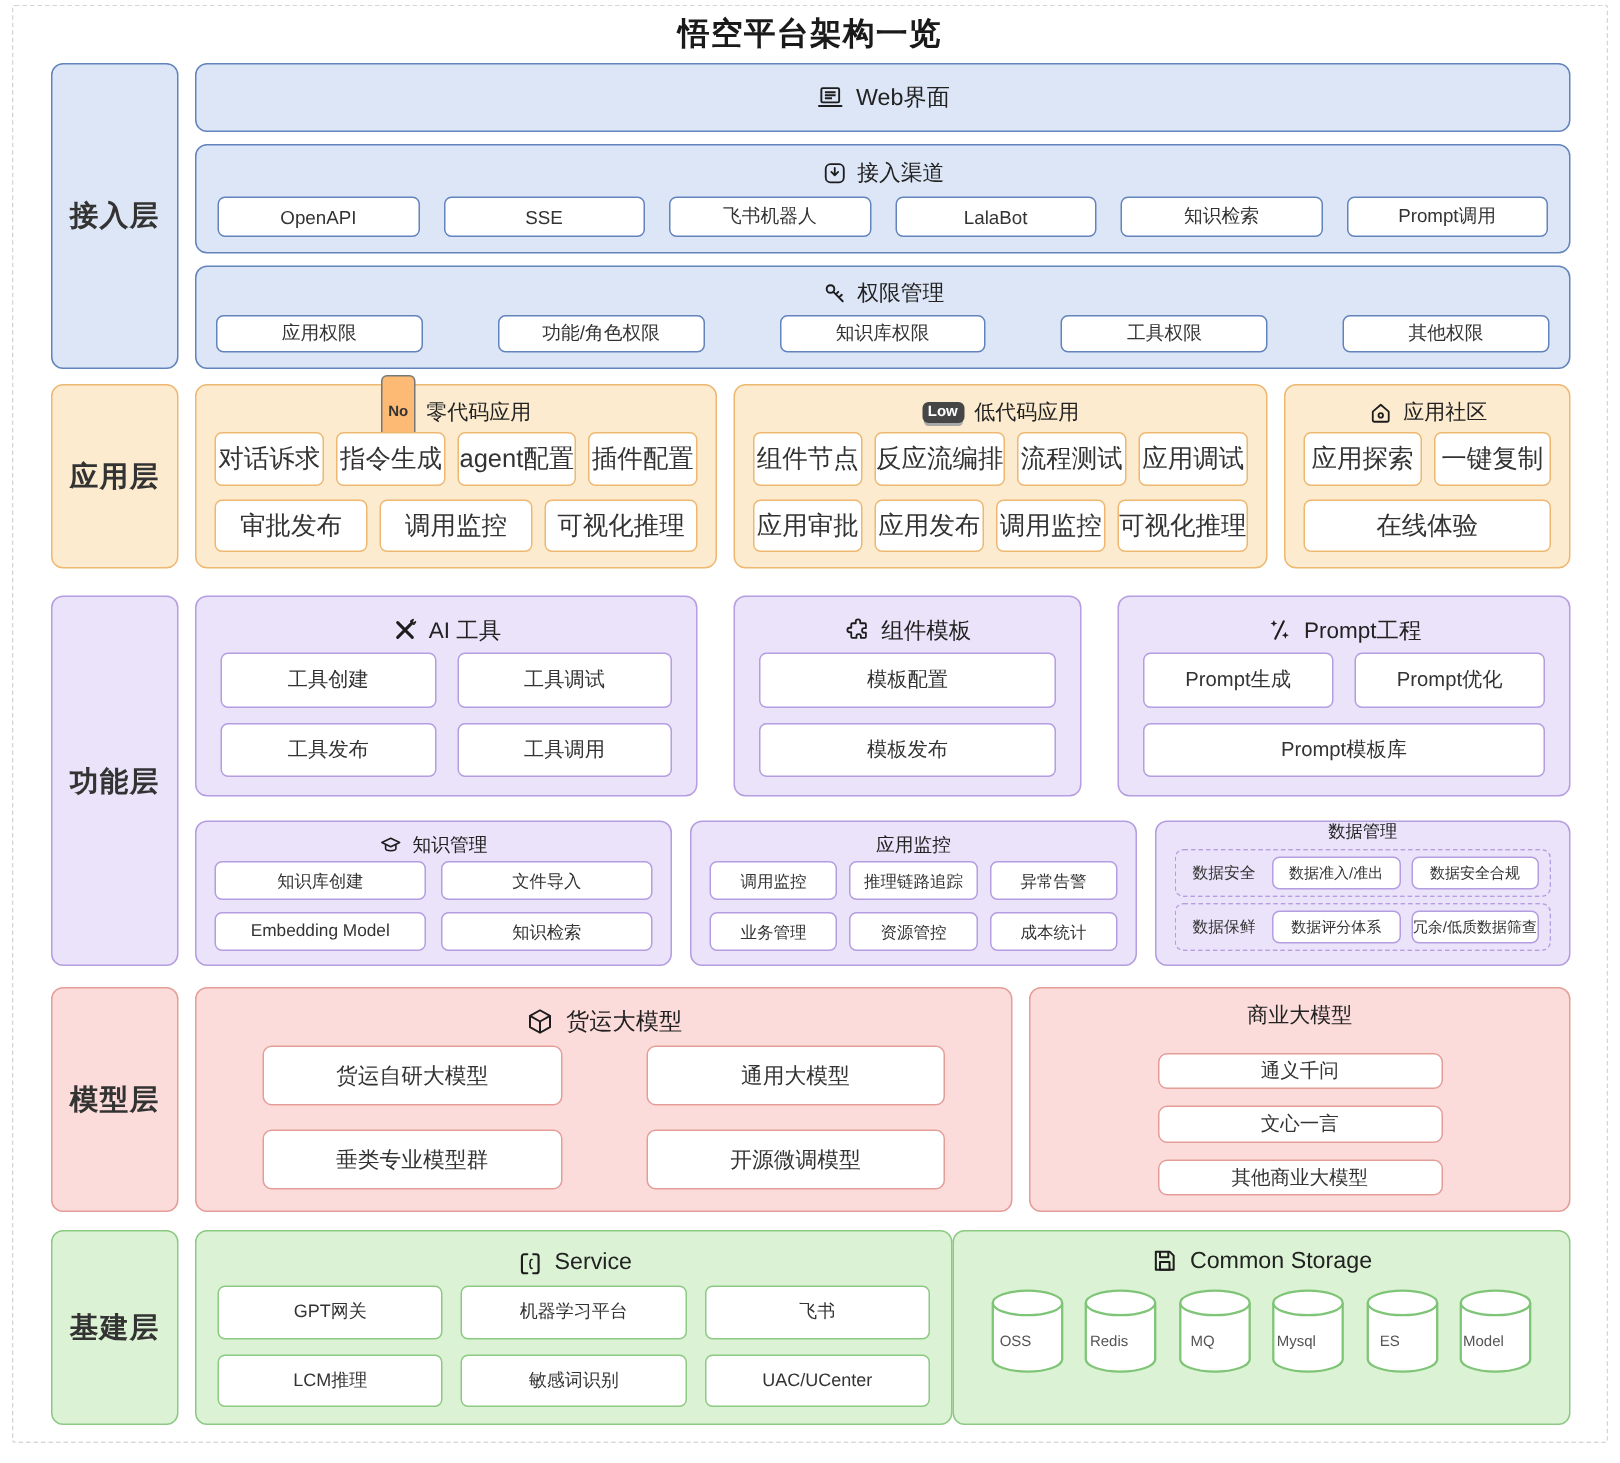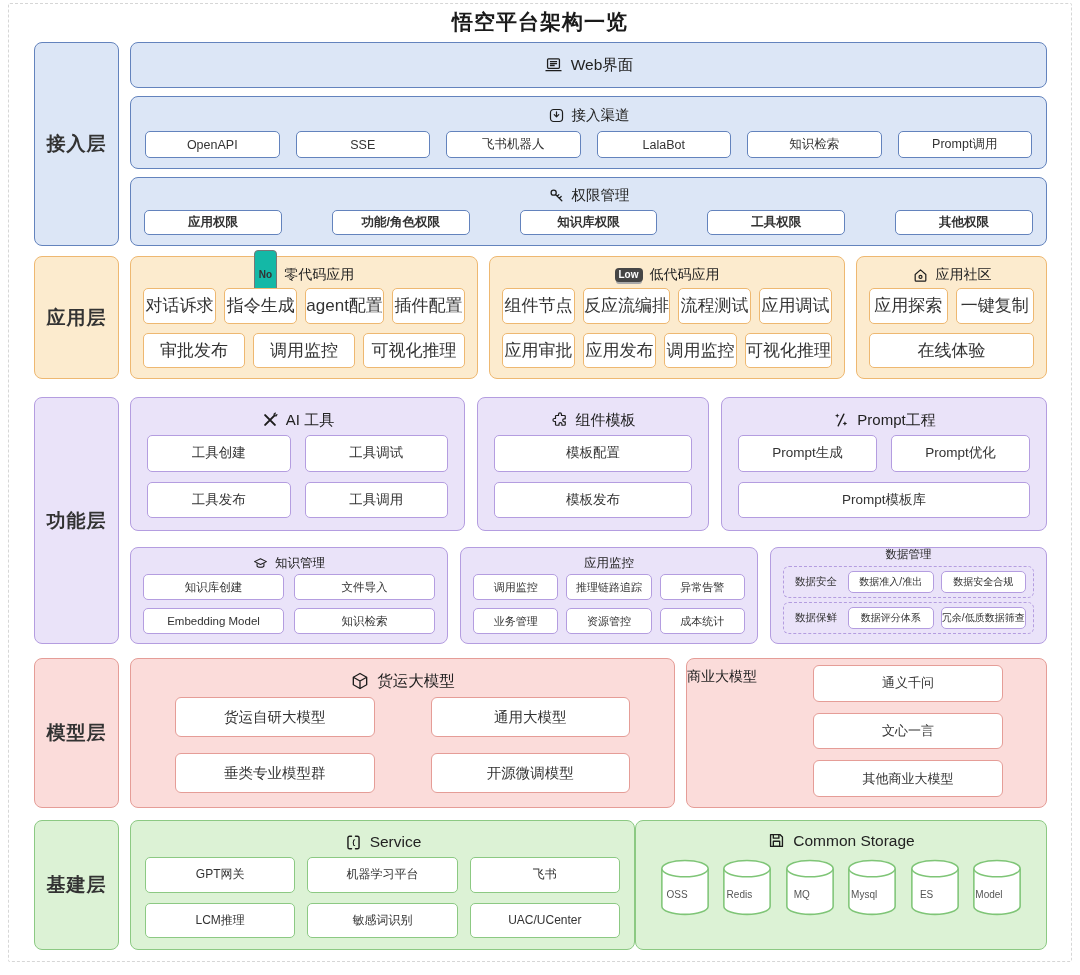--- a/index.html
+++ b/index.html
@@ -35,40 +35,40 @@
   
   .l-access{height:204px;}
   .web-strip{height:46px;display:flex;align-items:center;justify-content:center;gap:8px;font-size:15.5px;font-weight:500;color:#222;}
   .channels-box{height:73px;margin-top:8px;padding:6px 14px 10px;display:flex;flex-direction:column;}
   .channels-box .group-header{font-size:14.5px;height:24px;}
   .row-flex{display:flex;}
   .channels-row{gap:16px;margin-top:4px;flex:1;}
   .channels-row .chip{flex:1;font-size:12.5px;}
   .perms-box{height:69px;margin-top:8px;padding:5px 13px 10px;display:flex;flex-direction:column;}
   .perms-box .group-header{font-size:14.5px;height:24px;}
-  .perms-row{gap:50px;margin-top:3px;flex:1;font-weight:bold;}
+  .perms-row{gap:50px;margin-top:3px;flex:1;}
   .perms-row .chip{flex:1;font-size:12.5px;}
 
   
   .l-app{height:123px;margin-top:10px;}
   .l-app .layer-content{flex-direction:row;gap:11px;}
   .app-group{padding:5px 12px 10px;display:flex;flex-direction:column;}
   .app-group .group-header{font-size:14px;height:26px;}
   .g-nocode{flex:0 0 348px;}
   .g-lowcode{flex:0 0 356px;}
   .g-community{flex:1;}
   .app-row{display:flex;gap:8px;flex:1;}
   .app-row + .app-row{margin-top:9px;}
   .app-row .chip{flex:1;font-size:17px;}
-  .badge-no{border:1.5px solid #777;border-radius:4px;font-size:10px;font-weight:700;color:#333;padding:18px 4px;line-height:12px;background:#14b8a6;}
+  .badge-no{border:1.5px solid #777;border-radius:4px;font-size:10px;font-weight:700;color:#333;padding:18px 4px;line-height:12px;background:#fdba74;}
   .badge-low{background:#464646;color:#fff;border-radius:4px;font-size:10px;font-weight:700;padding:1px 4px;line-height:12px;box-shadow:0 3px 0 -1px #a8a8a8;}
 
   
   .l-func{height:247px;margin-top:18px;}
-  .func-row1{display:flex;gap:12px;height:134px;}
+  .func-row1{display:flex;gap:24px;height:134px;}
   .func-row2{display:flex;gap:12px;height:97px;margin-top:16px;}
   .func-big{padding:7px 16px 12px;display:flex;flex-direction:column;}
   .func-big .group-header{font-size:15px;height:30px;}
   .g-ai{flex:0 0 335px;}
   .g-templates{flex:0 0 232px;}
   .g-prompt{flex:1;}
   .grid-2{display:grid;grid-template-columns:1fr 1fr;gap:10px 14px;flex:1;}
   .grid-2 .chip{font-size:13.5px;}
   .stack{display:flex;flex-direction:column;gap:10px;flex:1;}
   .stack .chip{flex:1;font-size:13.5px;}
@@ -91,21 +91,21 @@
   .data-row-label{flex:0 0 50px;text-align:center;font-size:10.5px;color:#333;}
   .data-row .chip{flex:1;height:22px;font-size:10px;}
 
   
   .l-model{height:150px;margin-top:14px;}
   .l-model .layer-content{flex-direction:row;gap:11px;}
   .g-freight{flex:0 0 545px;padding:6px 44px 14px;display:flex;flex-direction:column;}
   .g-freight .group-header{font-size:15.5px;height:32px;}
   .freight-grid{display:grid;grid-template-columns:1fr 1fr;gap:16px 56px;flex:1;}
   .freight-grid .chip{font-size:14.5px;border-radius:6px;}
-  .g-commercial{flex:1;padding:6px 0 10px;display:flex;flex-direction:row;gap:13px;}
+  .g-commercial{flex:1;padding:6px 0 10px;display:flex;flex-direction:column;gap:13px;}
   .g-commercial .group-header{font-size:14px;height:24px;}
   .comm-stack{display:flex;flex-direction:column;gap:11px;flex:1;align-items:center;}
   .comm-stack .chip{width:190px;flex:1;font-size:13px;border-radius:6px;}
 
   
   .l-infra{height:130px;margin-top:12px;}
   .l-infra .layer-content{flex-direction:row;}
   .g-service{flex:0 0 505px;padding:6px 14px 11px;display:flex;flex-direction:column;}
   .g-service .group-header{font-size:15.5px;height:30px;}
   .service-grid{display:grid;grid-template-columns:1fr 1fr 1fr;gap:10px 12px;flex:1;}

